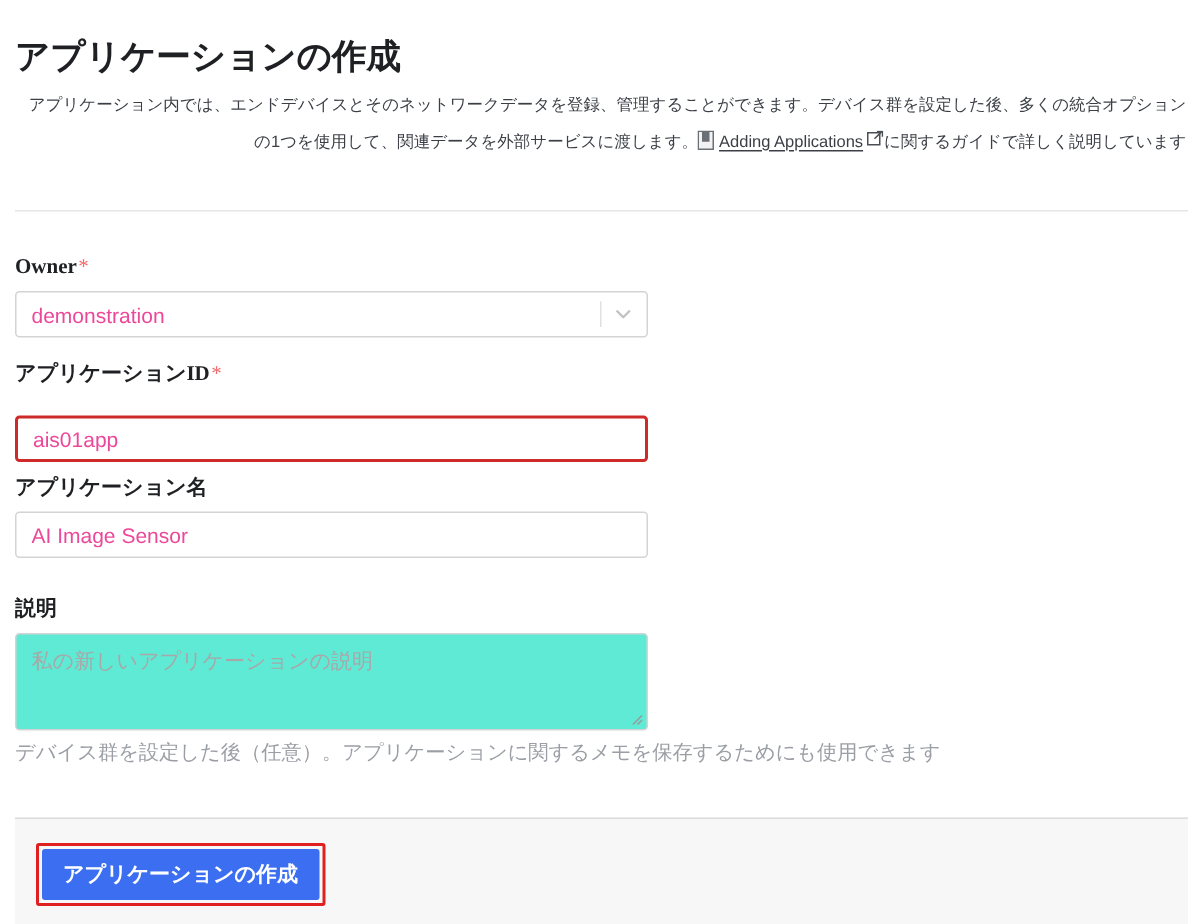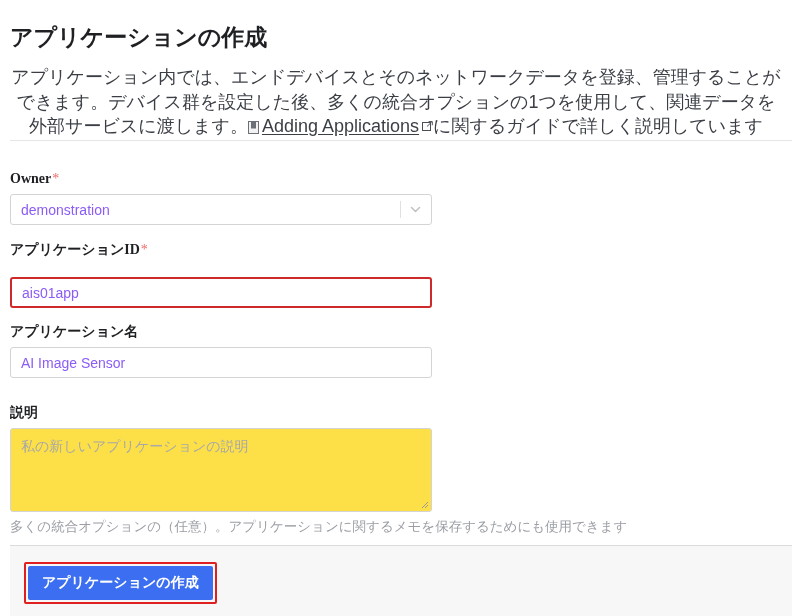--- a/index.html
+++ b/index.html
@@ -30,27 +30,27 @@
     font-size: 23px;
     font-weight: bold;
     letter-spacing: 0px;
     line-height: 32px;
     color: #1f2023;
     white-space: nowrap;
   }
 
   .intro {
     position: absolute;
-    left: 10px;
+    left: 19px;
     top: 47px;
     width: 772px;
-    font-size: 18px;
+    font-size: 11px;
     line-height: 24.5px;
     color: #3b3f45;
-    text-align: center;
+    text-align: right;
   }
 
   .intro .link {
     color: #3b3f45;
     text-decoration: underline;
     text-underline-offset: 2px;
     cursor: pointer;
   }
 
   .icon-book {
@@ -114,21 +114,21 @@
     align-items: center;
   }
   .input-shell.error { border: 2px solid #cf2a2a; }
 
   .input-text {
     border: 0;
     outline: 0;
     background: transparent;
     font-family: "Liberation Sans", "DejaVu Sans", sans-serif;
     font-size: 14px;
-    color: #8b5cf6;
+    color: #ec4899;
     padding: 0 10px;
     width: 100%;
     height: 100%;
     line-height: 29px;
   }
   .input-text::placeholder { color: #a8a8a8; }
 
   .select-arrow-wrap {
     display: flex;
     align-items: center;
@@ -143,24 +143,24 @@
   }
   .chev {
     width: 13px;
     height: 13px;
     display: block;
   }
 
   .textarea-shell {
     position: relative;
     width: 422px;
-    height: 84px;
+    height: 65px;
     border: 1px solid #d4d4d4;
     border-radius: 3px;
-    background: #fde047;
+    background: #5eead4;
   }
   .textarea-el {
     width: 100%;
     height: 100%;
     border: 0;
     outline: 0;
     resize: none;
     background: transparent;
     font-family: "Liberation Sans", "DejaVu Sans", sans-serif;
     font-size: 14px;
@@ -256,36 +256,36 @@
       </div>
     </div>
 
     <div class="field" style="margin-top:16px;">
       <label class="field-label"><span>アプリケーションID</span><span class="req">*</span></label>
       <div class="input-shell error" style="margin-top:18px;">
         <input class="input-text" type="text" value="ais01app" style="">
       </div>
     </div>
 
-    <div class="field" style="margin-top:15px;">
+    <div class="field" style="margin-top:9px;">
       <label class="field-label">アプリケーション名</label>
       <div class="input-shell" style="margin-top:6px;justify-content:center;">
         <input class="input-text" type="text" value="AI Image Sensor" style="">
       </div>
     </div>
 
     <div class="field" style="margin-top:26px;">
       <label class="field-label">説明</label>
       <div class="textarea-shell" style="margin-top:6px;">
         <textarea class="textarea-el" placeholder="私の新しいアプリケーションの説明" style=""></textarea>
         <svg class="resize-grip" viewBox="0 0 10 10" xmlns="http://www.w3.org/2000/svg">
           <path d="M9 3 L3 9 M9 6 L6 9" stroke="#9a9a9a" stroke-width="1" fill="none"></path>
         </svg>
       </div>
-      <div class="help-text">多くの統合オプションの（任意）。アプリケーションに関するメモを保存するためにも使用できます</div>
+      <div class="help-text">デバイス群を設定した後（任意）。アプリケーションに関するメモを保存するためにも使用できます</div>
     </div>
 
   </form>
 
   <div class="footer">
     <span class="submit-highlight">
       <button class="submit-button" type="button">アプリケーションの作成</button>
     </span>
   </div>
 

